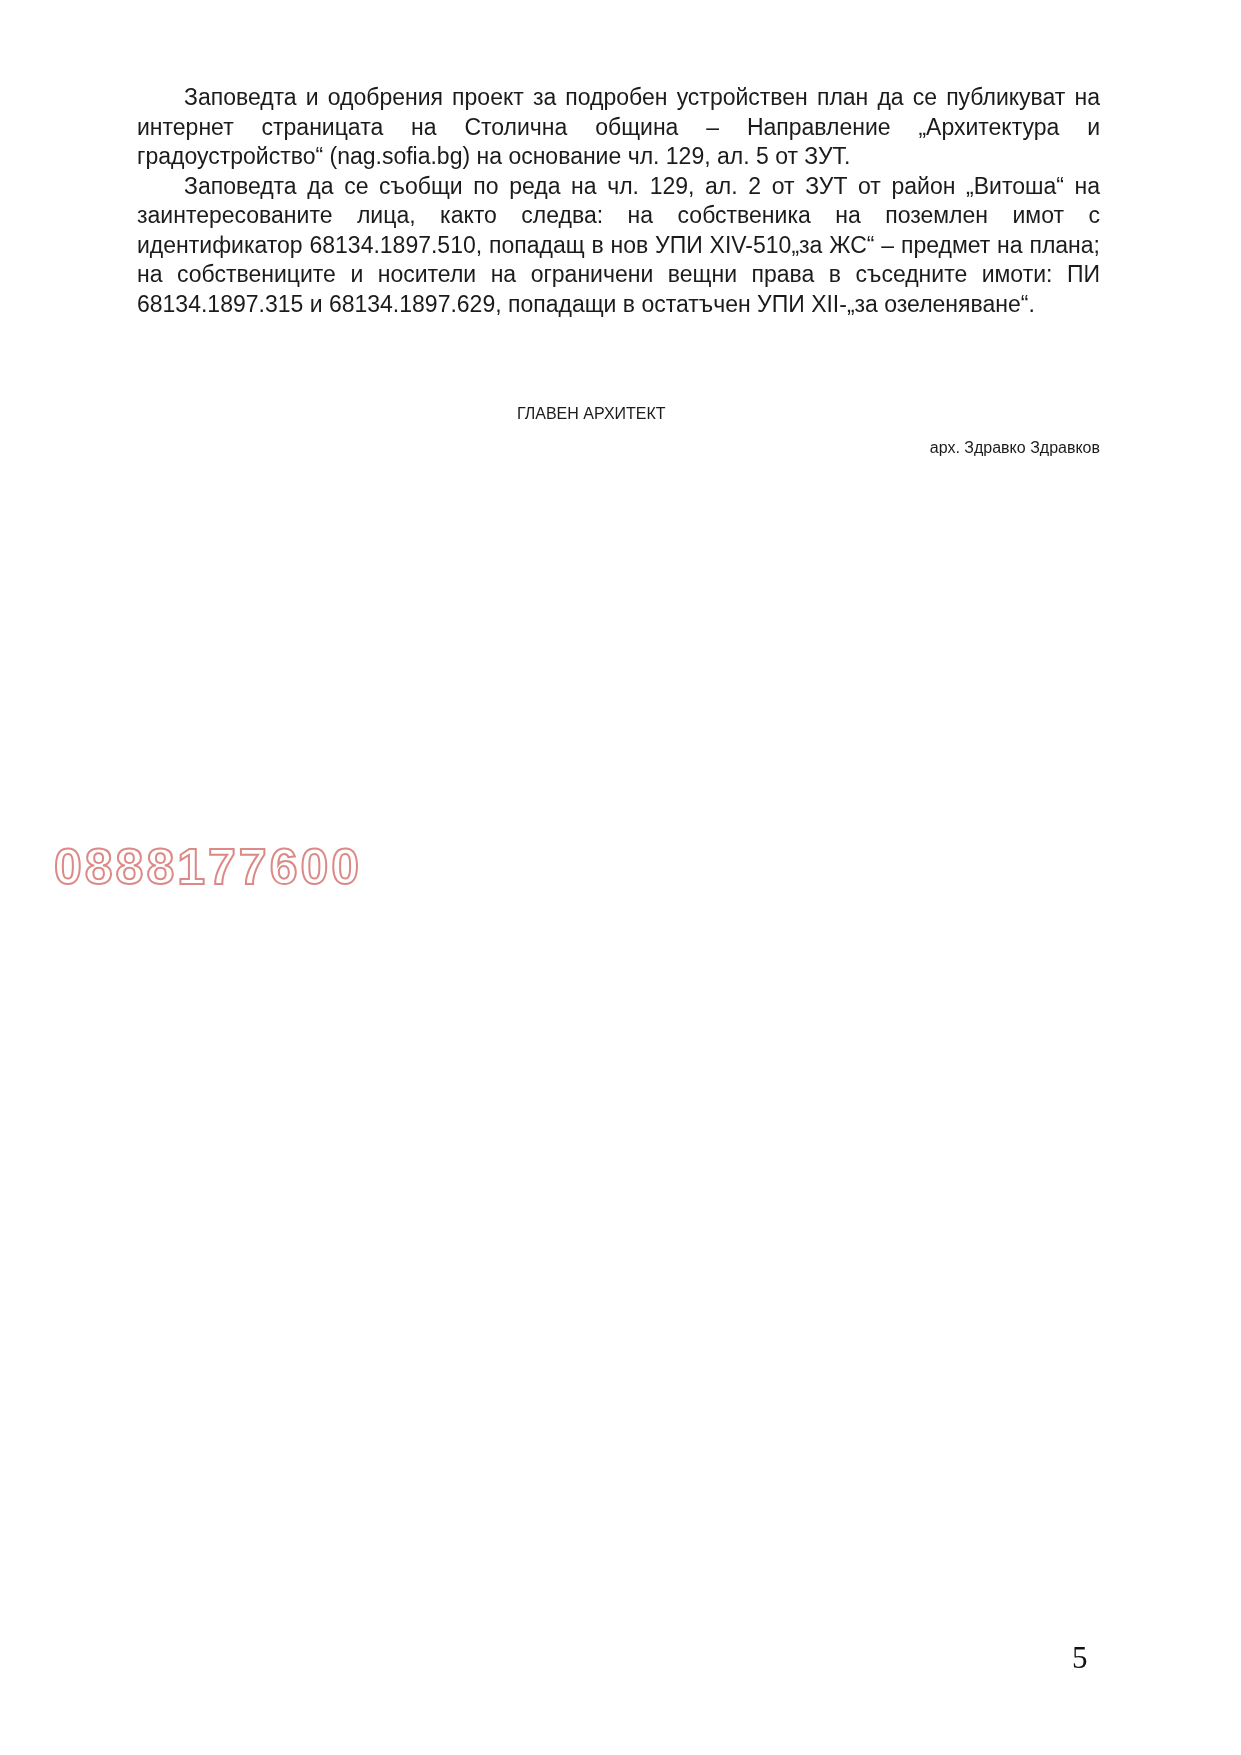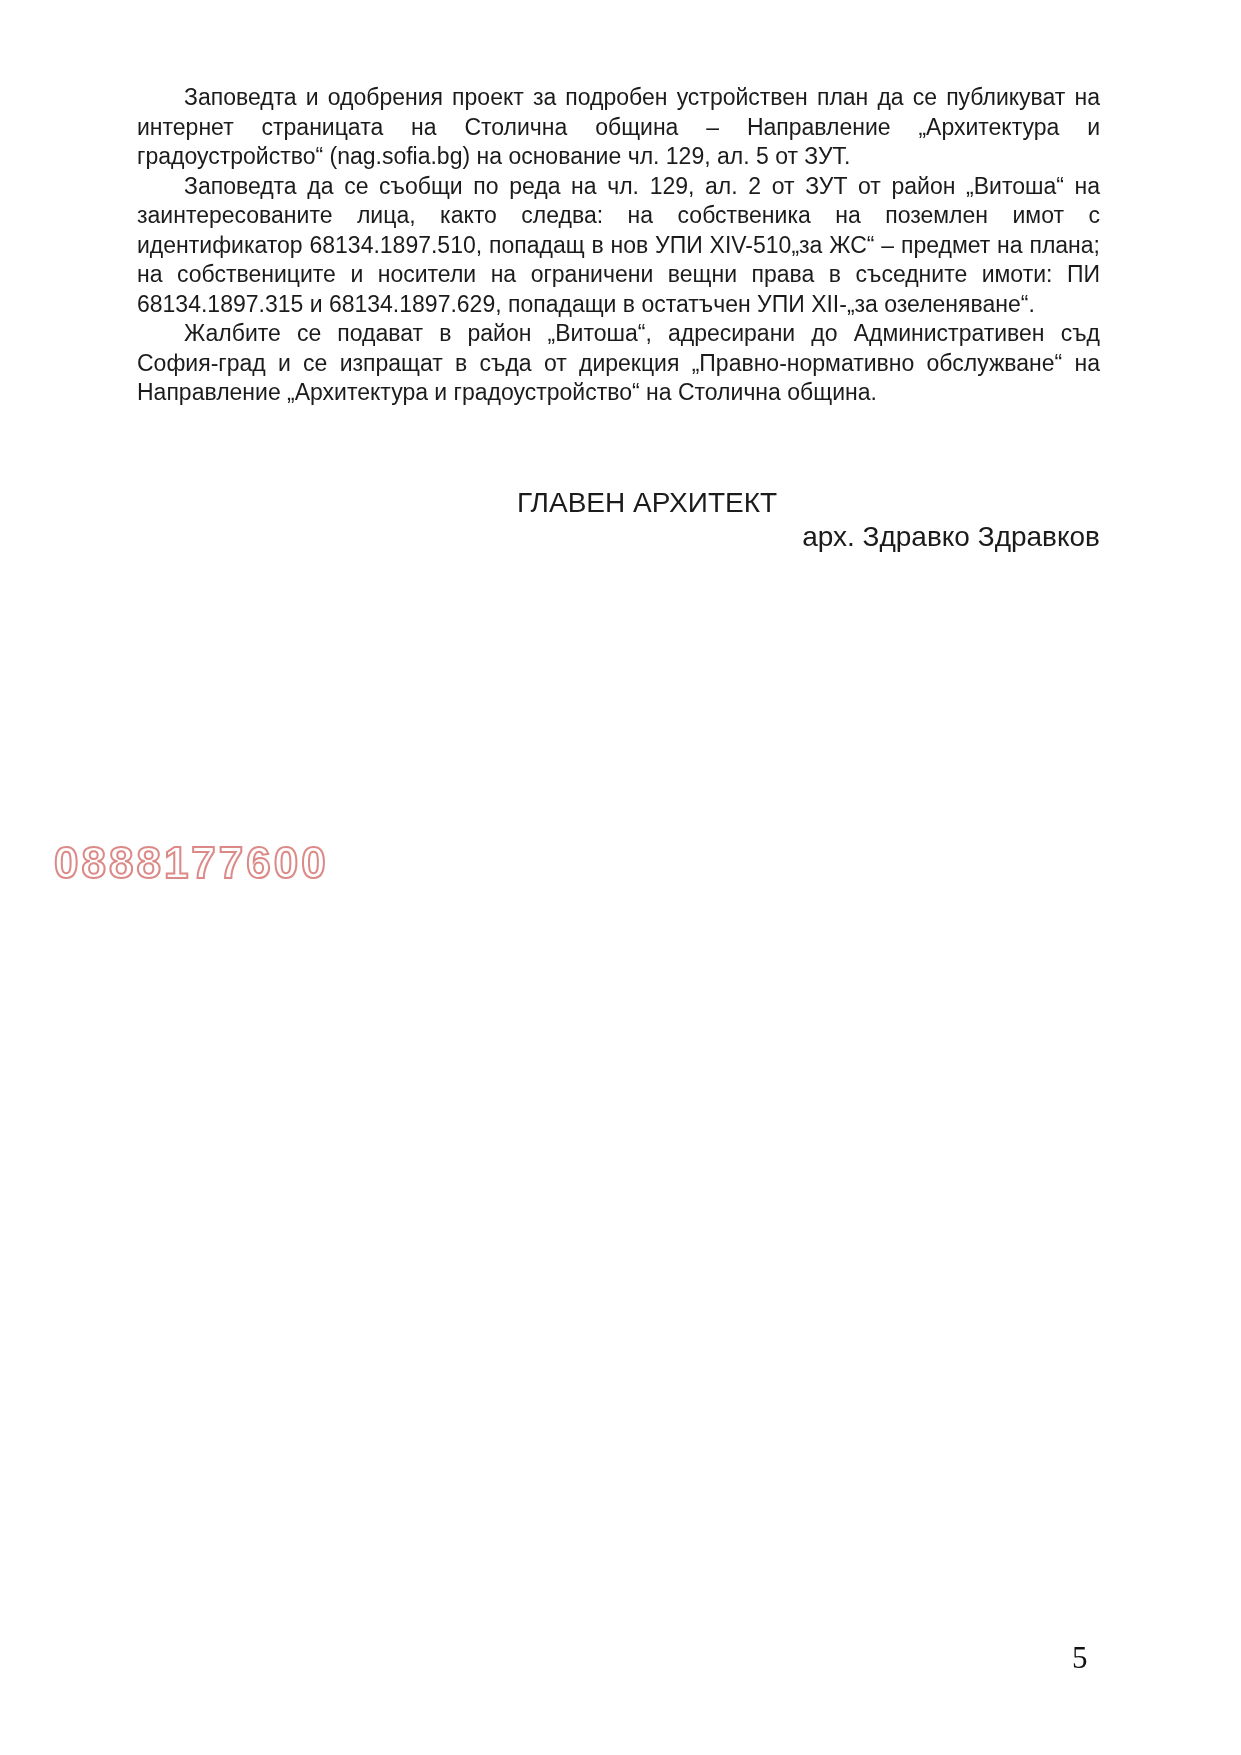--- a/index.html
+++ b/index.html
@@ -25,38 +25,38 @@
       line-height: 29.5px;
       text-align: justify;
     }
     .body-text p {
       margin: 0;
       text-indent: 47px;
     }
     .signature-block {
       margin-top: 78px;
       margin-left: 380px;
-      font-size: 28px;
+      font-size: 16px;
       line-height: 34px;
       text-align: left;
       text-indent: 0;
     }
     .signature-block .sig-line {
       text-indent: 0;
     }
     .signature-block .sig-name {
       text-indent: 0;
       margin-left: 138px;
       text-align: right;
     }
     .watermark {
       position: absolute;
       top: 838px;
       left: 54px;
-      font-size: 44px;
+      font-size: 50px;
       font-weight: bold;
       letter-spacing: 3px;
       color: #ffffff;
       -webkit-text-stroke: 2px #db8a87;
       white-space: nowrap;
     }
     .page-number {
       position: absolute;
       top: 1640px;
       left: 1072px;
@@ -66,21 +66,20 @@
     }
   </style>
 </head>
 <body>
 
 <div class="page">
 
   <div class="body-text">
     <p>Заповедта и одобрения проект за подробен устройствен план да се публикуват на интернет страницата на Столична община – Направление „Архитектура и градоустройство“ (nag.sofia.bg) на основание чл. 129, ал. 5 от ЗУТ.</p>
     <p>Заповедта да се съобщи по реда на чл. 129, ал. 2 от ЗУТ от район „Витоша“ на заинтересованите лица, както следва: на собственика на поземлен имот с идентификатор 68134.1897.510, попадащ в нов УПИ XIV-510„за ЖС“ – предмет на плана; на собствениците и носители на ограничени вещни права в съседните имоти: ПИ 68134.1897.315 и 68134.1897.629, попадащи в остатъчен УПИ XII-„за озеленяване“.</p>
-    <p>Жалбите се подават в район „Витоша“, адресирани до Административен съд София-град и се изпращат в съда от дирекция „Правно-нормативно обслужване“ на Направление „Архитектура и градоустройство“ на Столична община.</p>
 
     <div class="signature-block">
       <div class="sig-line">ГЛАВЕН АРХИТЕКТ</div>
       <div class="sig-name">арх. Здравко Здравков</div>
     </div>
   </div>
 
   <div class="watermark">0888177600</div>
 
   <div class="page-number">5</div>

